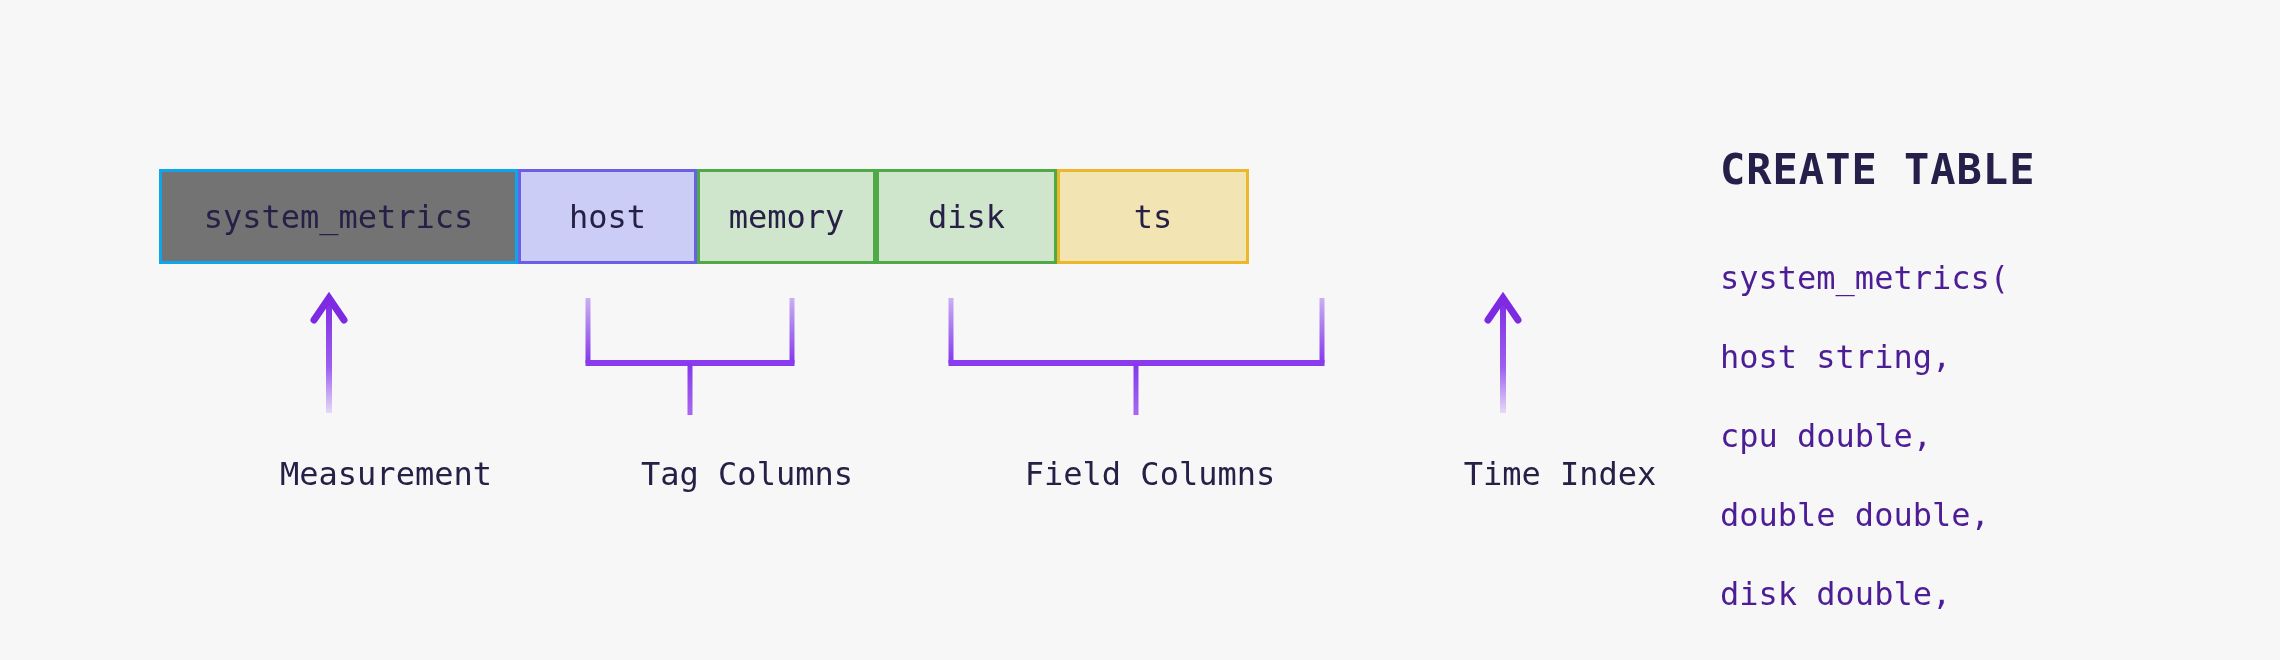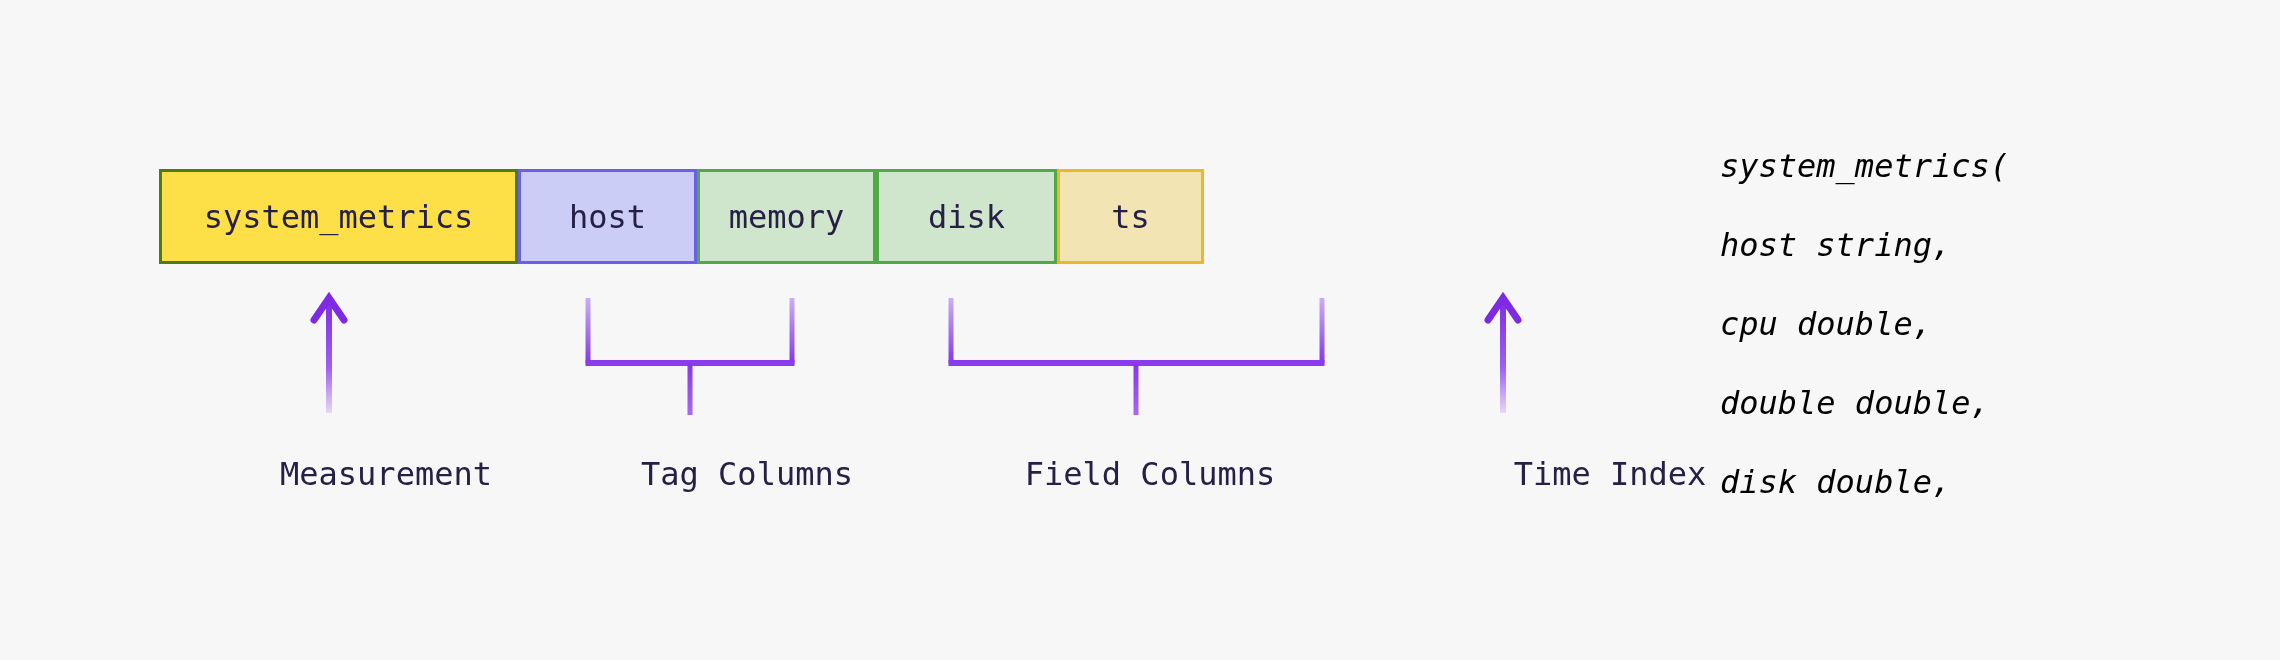--- a/index.html
+++ b/index.html
@@ -26,21 +26,21 @@
   }
   .schema-box {
     box-sizing: border-box;
     height: 95px;
     display: flex;
     align-items: center;
     justify-content: center;
     font-size: 32px;
     white-space: nowrap;
   }
-  .box-measurement { background: #fde047; border: 3px solid #4d7c0f; }
+  .box-measurement { background: #737373; border: 3px solid #0ea5e9; }
   .box-tag         { background: #cccdf7; border: 3px solid #6a60e8; }
   .box-field       { background: #cfe5cc; border: 3px solid #4fa946; }
   .box-time        { background: #f3e4b4; border: 3px solid #ecb72b; }
 
   
   .overlay {
     position: absolute;
     left: 0;
     top: 0;
     width: 2280px;
@@ -72,38 +72,37 @@
     font-weight: bold;
     letter-spacing: 1px;
     line-height: 48px;
     margin-bottom: 26px;
     color: #25204a;
   }
   .code-line {
     font-size: 32px;
     line-height: 41px;
     white-space: pre;
-    color: #000000;
-    font-style: italic;
+    color: #4c1d95;
   }
   .code-bold {
     font-weight: bold;
   }
 </style>
 </head>
 <body>
 
 <div class="canvas">
 
   <div class="schema-row">
     <div class="schema-box box-measurement" style="width:359px">system_metrics</div>
     <div class="schema-box box-tag" style="width:179px">host</div>
     <div class="schema-box box-field" style="width:179px">memory</div>
     <div class="schema-box box-field" style="width:181px">disk</div>
-    <div class="schema-box box-time" style="width:147px">ts</div>
+    <div class="schema-box box-time" style="width:192px">ts</div>
   </div>
 
   <svg class="overlay" viewBox="0 0 2280 660">
     <defs>
       <linearGradient id="arrowGrad" gradientUnits="userSpaceOnUse" x1="0" y1="296" x2="0" y2="415">
         <stop offset="0" stop-color="#7e2ae2"></stop>
         <stop offset="0.6" stop-color="#9d5ff0"></stop>
         <stop offset="1" stop-color="#e8def9"></stop>
       </linearGradient>
       <linearGradient id="bracketVertGrad" gradientUnits="userSpaceOnUse" x1="0" y1="298" x2="0" y2="364">
@@ -137,23 +136,24 @@
 
     <g>
       <line x1="1503" y1="302" x2="1503" y2="413" stroke="url(#arrowGrad)" stroke-width="6"></line>
       <polyline points="1488,320 1503,298 1518,320" fill="none" stroke="#7e2ae2" stroke-width="7" stroke-linecap="round" stroke-linejoin="miter"></polyline>
     </g>
   </svg>
 
   <div class="annot-label" style="left:341px">Measurement</div>
   <div class="annot-label" style="left:702px">Tag Columns</div>
   <div class="annot-label" style="left:1105px">Field Columns</div>
-  <div class="annot-label" style="left:1565px">Time Index</div>
+  <div class="annot-label" style="left:1515px">Time Index</div>
 
   <div class="sql-block">
+    <div class="sql-heading">CREATE TABLE</div>
     <div class="code-line"><span>system_metrics(</span><span class="code-bold"></span></div>
     <div class="code-line"><span>host string,</span><span class="code-bold"></span></div>
     <div class="code-line"><span>cpu double,</span><span class="code-bold"></span></div>
     <div class="code-line"><span>double double,</span><span class="code-bold"></span></div>
     <div class="code-line"><span>disk double,</span><span class="code-bold"></span></div>
     
     
   </div>
 
 </div>

